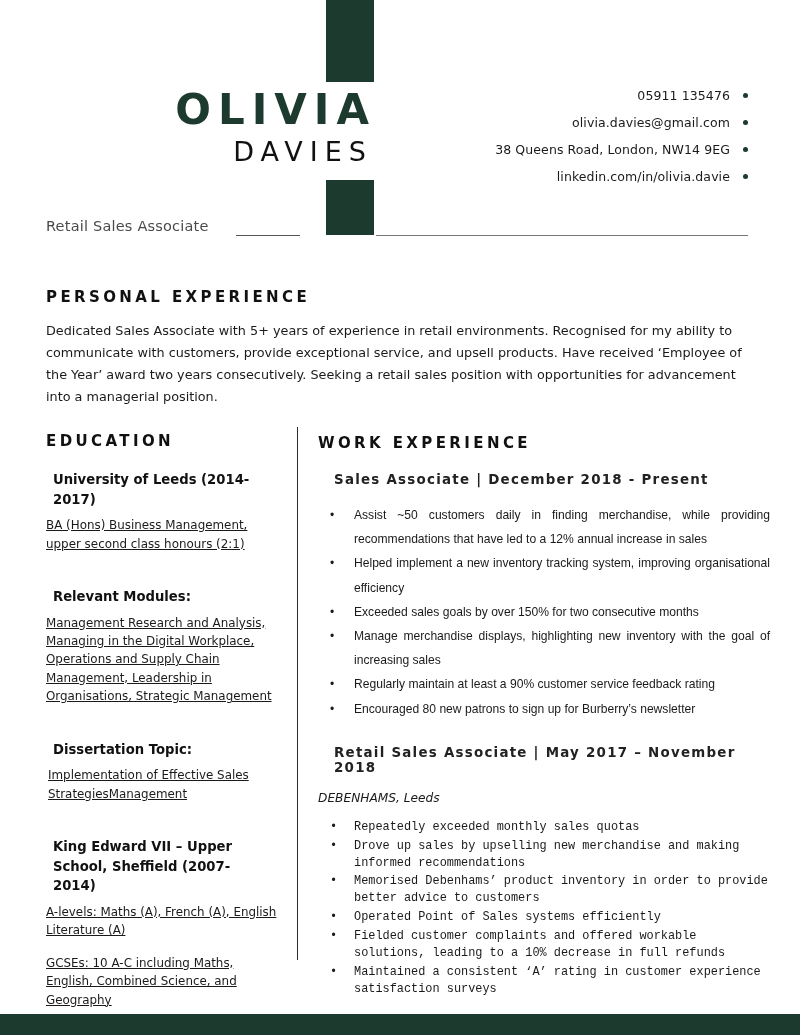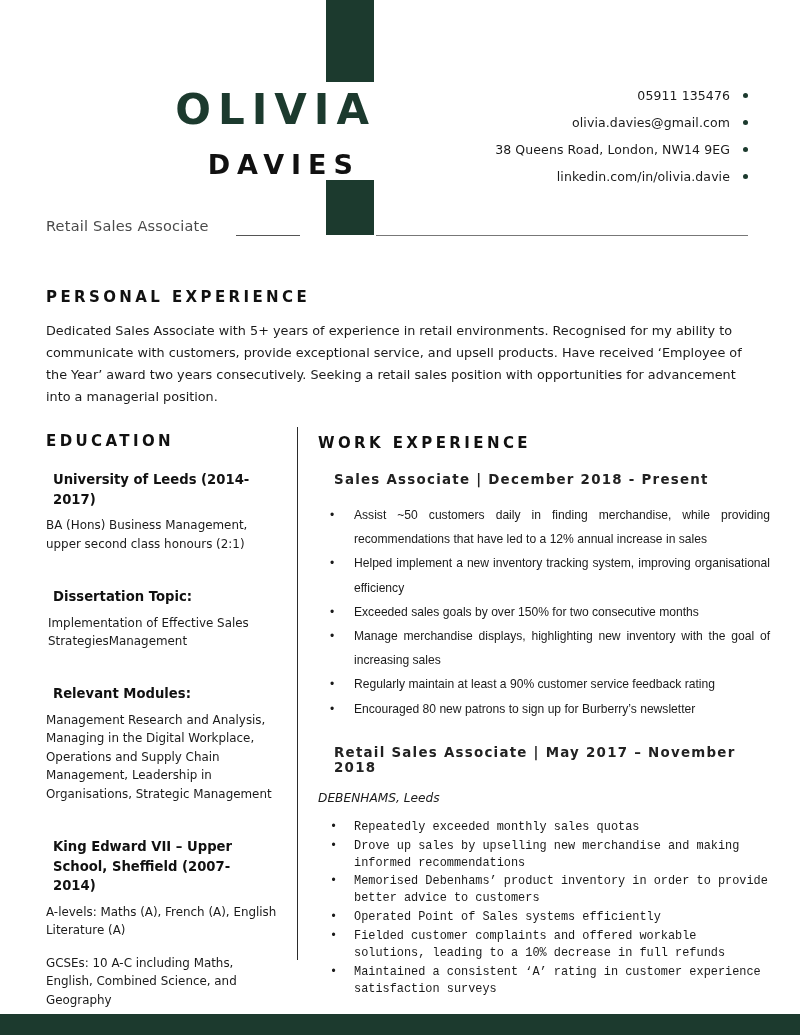--- a/index.html
+++ b/index.html
@@ -50,25 +50,25 @@
     font-weight: bold;
     color: #1C3A2E;
     letter-spacing: 7px;
     line-height: 1.05;
     margin: 0;
     padding-right: 6px;
   }
   .last-name {
     font-family: "DejaVu Sans", sans-serif;
     font-size: 27px;
-    font-weight: bold;
+    font-weight: normal;
     color: #111111;
     letter-spacing: 7px;
     line-height: 1.25;
-    margin: 16px;
+    margin: 3px;
     padding-right: 6px;
   }
 
   .contact-list {
     position: absolute;
     right: 52px;
     top: 84px;
     width: 380px;
     text-align: right;
   }
@@ -176,20 +176,21 @@
     font-weight: bold;
     color: #111111;
     line-height: 1.48;
     margin: 7px;
   }
   .edu-sub {
     font-size: 11.9px;
     line-height: 1.55;
     color: #1a1a1a;
     margin: 5px 0 0 0;
+    text-decoration: underline;
   }
   .edu-sub.indent { padding-left: 2px; }
   .edu-sub.spaced { margin-top: 14px; }
 
   
   .job { margin-top: 20px; }
   .job.second { margin-top: 24px; }
   .job-role {
     font-size: 13.4px;
     font-weight: bold;
@@ -297,27 +298,27 @@
 
 <div class="left-col">
   <h2 class="section-heading">EDUCATION</h2>
 
   <div class="edu-entry">
     <p class="edu-head">University of Leeds (2014-2017)</p>
     <p class="edu-sub">BA (Hons) Business Management, upper second class honours (2:1)</p>
   </div>
 
   <div class="edu-entry edu-gap-lg">
+    <p class="edu-head">Relevant Modules:</p>
+    <p class="edu-sub">Management Research and Analysis, Managing in the Digital Workplace, Operations and Supply Chain Management, Leadership in Organisations, Strategic Management</p>
+  </div>
+
+  <div class="edu-entry edu-gap-lg">
     <p class="edu-head">Dissertation Topic:</p>
     <p class="edu-sub indent">Implementation of Effective Sales StrategiesManagement</p>
-  </div>
-
-  <div class="edu-entry edu-gap-lg">
-    <p class="edu-head">Relevant Modules:</p>
-    <p class="edu-sub">Management Research and Analysis, Managing in the Digital Workplace, Operations and Supply Chain Management, Leadership in Organisations, Strategic Management</p>
   </div>
 
   <div class="edu-entry edu-gap-lg">
     <p class="edu-head">King Edward VII – Upper School, Sheffield (2007-2014)</p>
     <p class="edu-sub">A-levels: Maths (A), French (A), English Literature (A)</p>
     <p class="edu-sub spaced">GCSEs: 10 A-C including Maths, English, Combined Science, and Geography</p>
   </div>
 </div>
 
 <div class="right-col">

